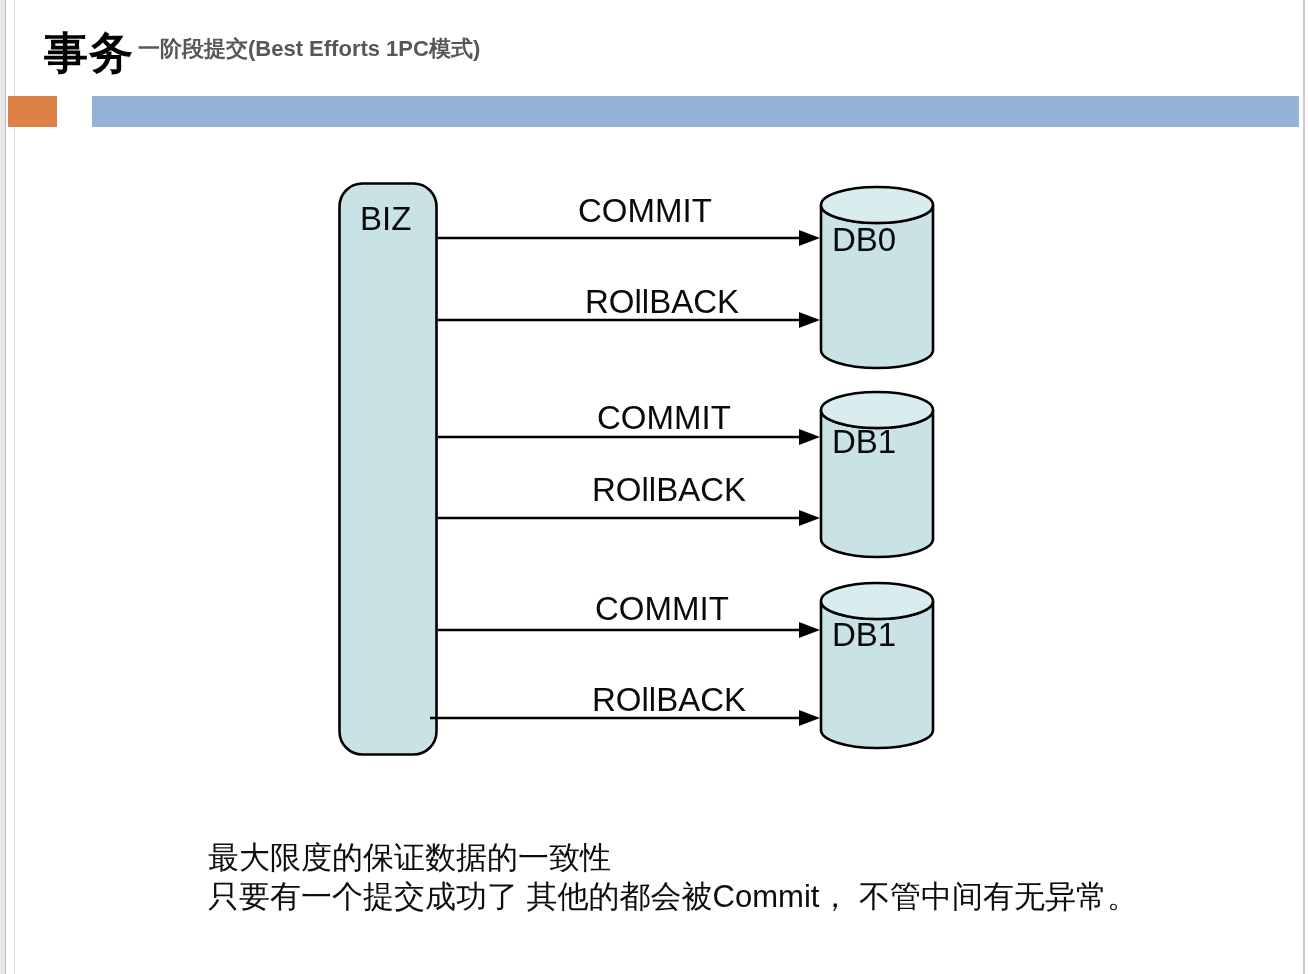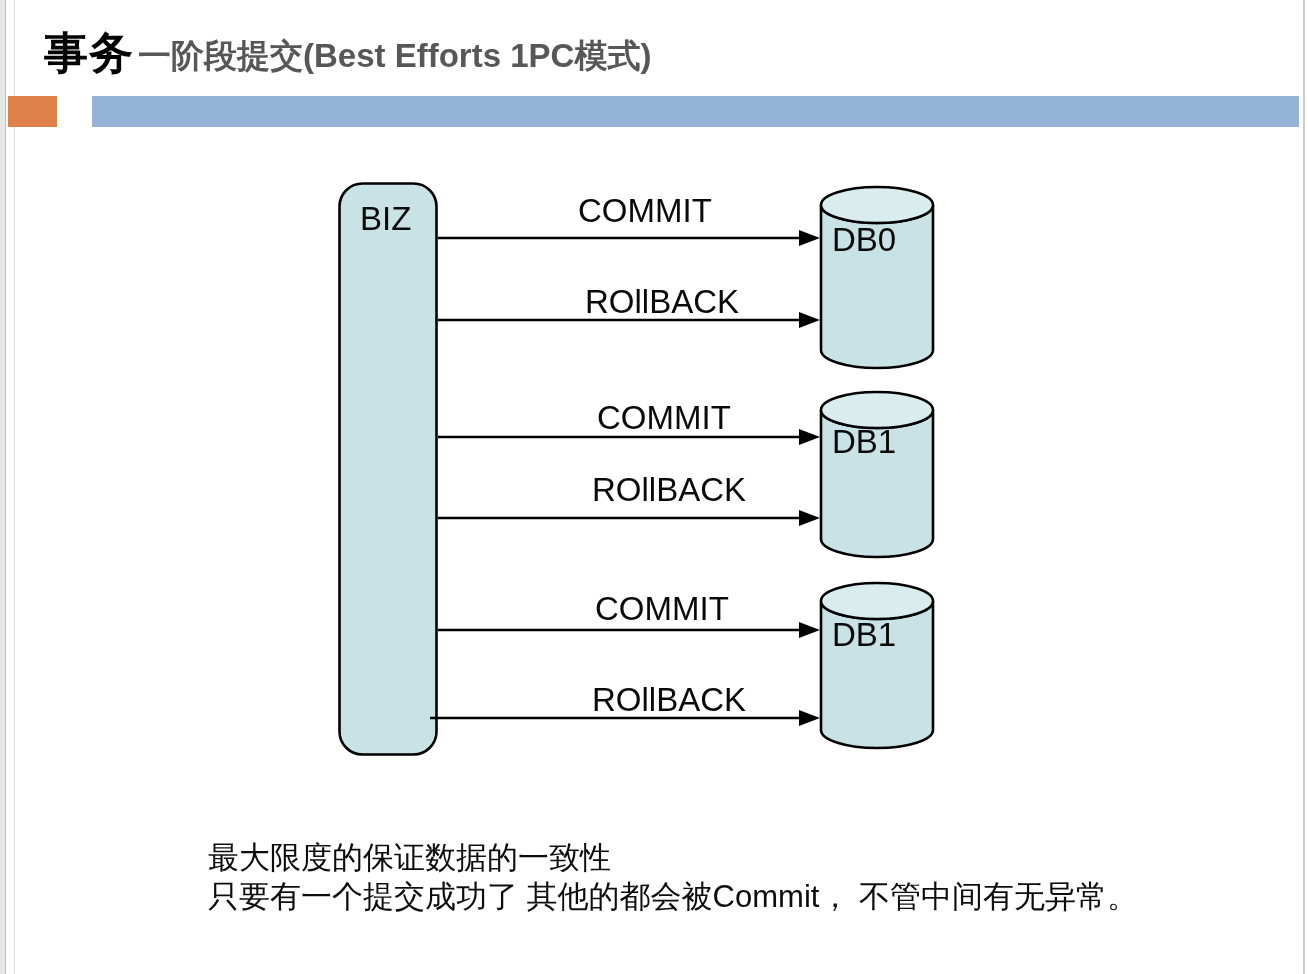--- a/index.html
+++ b/index.html
@@ -13,21 +13,21 @@
   .slide-edge-l{position:absolute;left:14px;top:0;width:1px;height:974px;background:#dcdcdc;}
   .slide-edge-r{position:absolute;left:1303px;top:0;width:2px;height:974px;background:#cbcbcb;}
   
   .title{
     position:absolute;left:44px;top:24px;
     font-family:"DejaVu Serif","Liberation Serif",serif;
     font-size:44px;font-weight:700;color:#000000;letter-spacing:1px;white-space:nowrap;
   }
   .subtitle{
     position:absolute;left:138px;top:34px;
-    font-size:33px;font-weight:700;color:#575757;white-space:nowrap;text-align:right;
+    font-size:22px;font-weight:700;color:#575757;white-space:nowrap;text-align:right;
   }
   .accent-square{position:absolute;left:8px;top:96px;width:49px;height:31px;}
   .accent-bar{position:absolute;left:92px;top:96px;width:1207px;height:31px;}
   
   svg.diagram{position:absolute;left:0;top:0;width:1308px;height:974px;}
   svg.diagram .shape{stroke:#000000;stroke-width:2.6px;}
   svg.diagram line{stroke:#000000;stroke-width:2.4px;}
   svg.diagram polygon.head{fill:#000000;stroke:none;}
   svg.diagram text{
     font-family:"Liberation Sans","DejaVu Sans",sans-serif;

